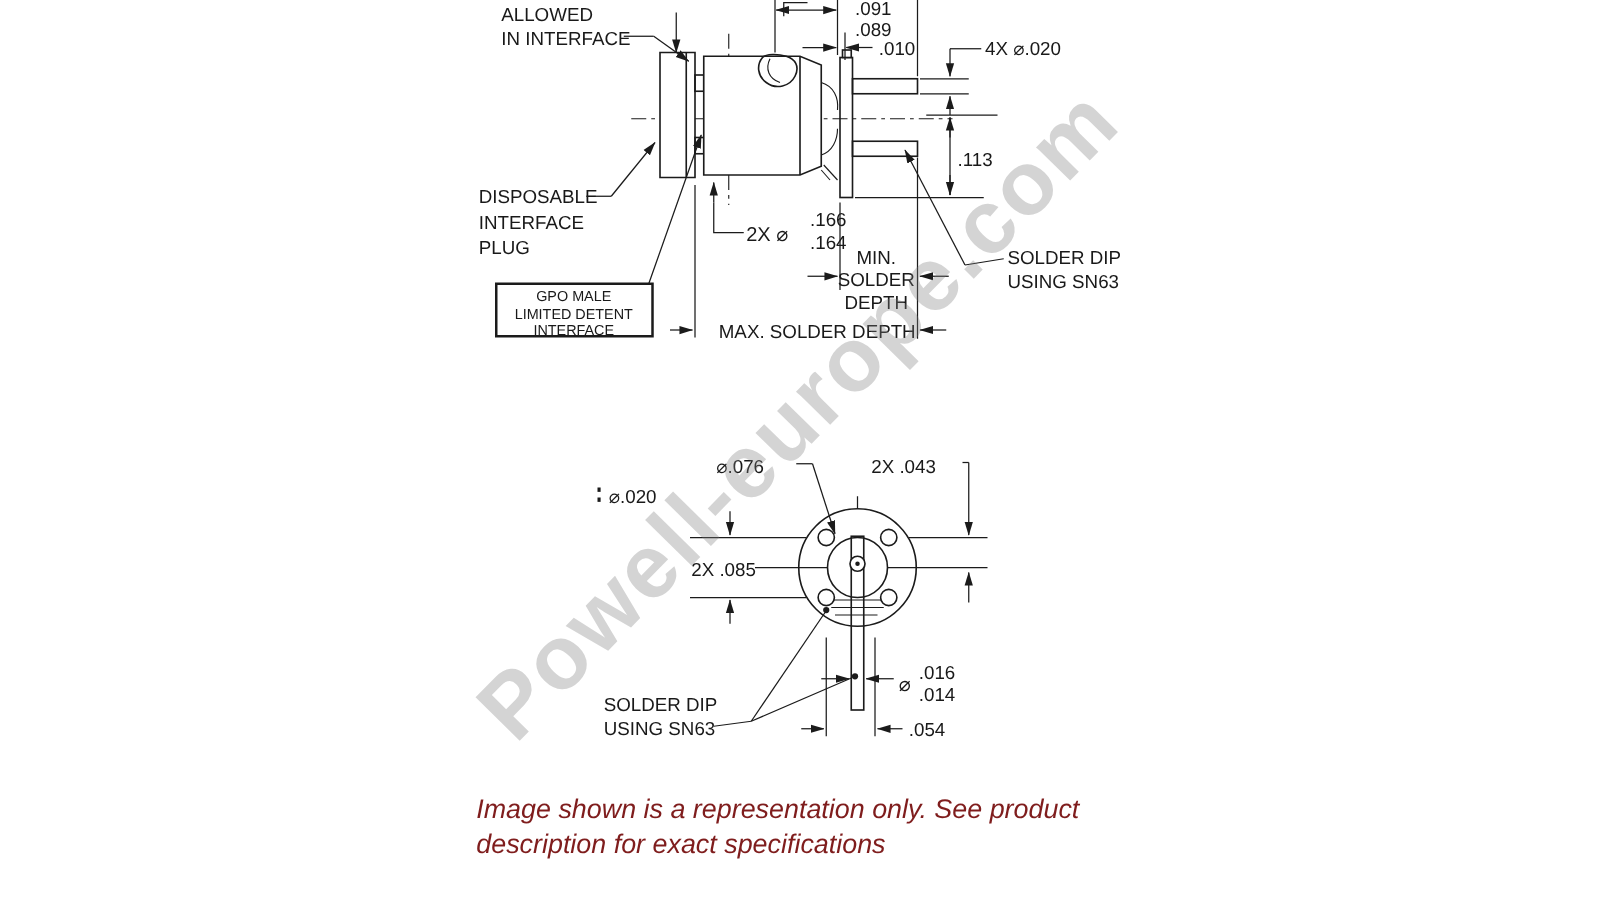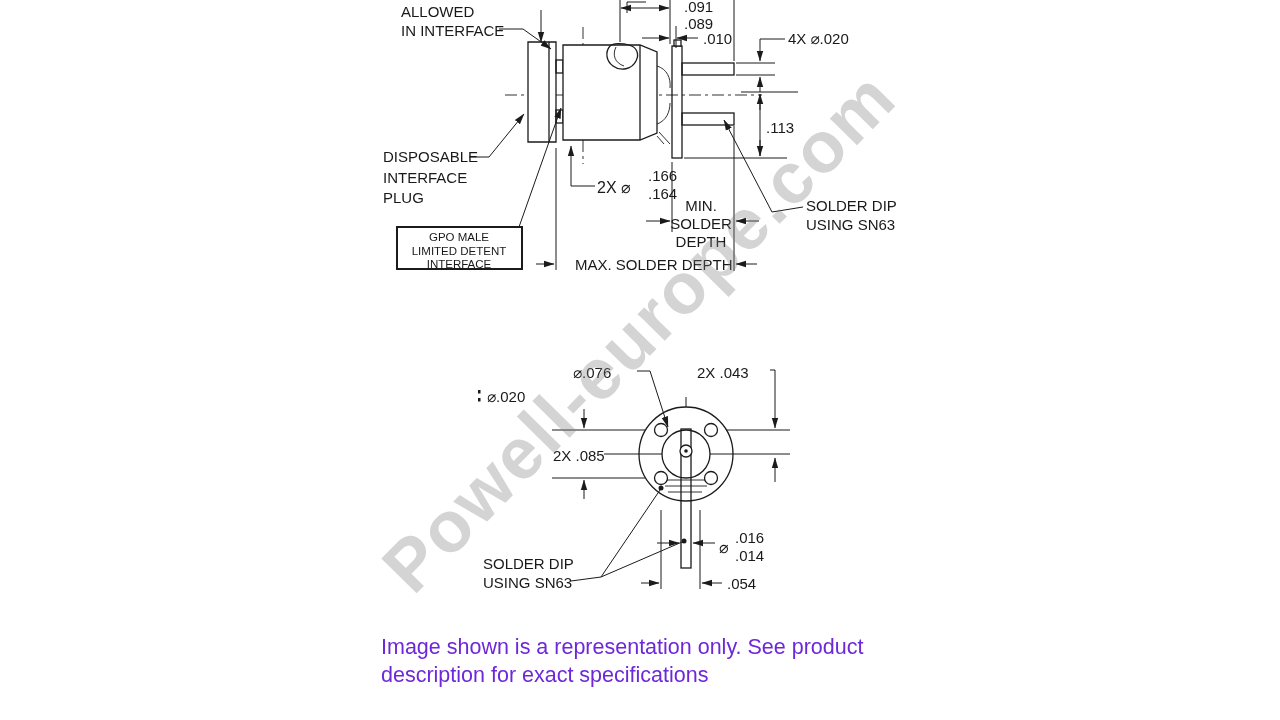--- a/index.html
+++ b/index.html
@@ -4,21 +4,21 @@
 <style>
   html,body{margin:0;padding:0;background:#fff;}
   .page{position:relative;width:1280px;height:720px;background:#fff;overflow:hidden;
         font-family:"Liberation Sans","DejaVu Sans",sans-serif;}
   .watermark{position:absolute;left:240px;top:290px;width:800px;height:86px;
         text-align:center;transform:rotate(-45.5deg);
         font-weight:bold;font-size:72px;letter-spacing:2px;white-space:nowrap;
         color:rgba(125,125,125,0.33);z-index:3;pointer-events:none;}
   svg.draw{position:absolute;left:0;top:0;z-index:2;}
   .caption{position:absolute;left:381px;top:633px;width:535px;z-index:2;
-        font-size:21.5px;line-height:28px;color:#6d28d9;}
+        font-style:italic;font-size:21.5px;line-height:28px;color:#7f1d1d;}
   
   .o{stroke:#1b1b1b;stroke-width:1.3;fill:none;}
   .t{stroke:#1b1b1b;stroke-width:0.9;fill:none;}
   .d{stroke:#1b1b1b;stroke-width:1;fill:none;}
   .cl{stroke:#1b1b1b;stroke-width:0.9;stroke-dasharray:12 4 3 4;fill:none;}
   .w{fill:#ffffff;}
   .dot{fill:#1b1b1b;stroke:none;}
   text{font-family:"Liberation Sans","DejaVu Sans",sans-serif;font-size:15px;fill:#191919;}
   .mid{text-anchor:middle;}
   .s11{font-size:11.5px;}

